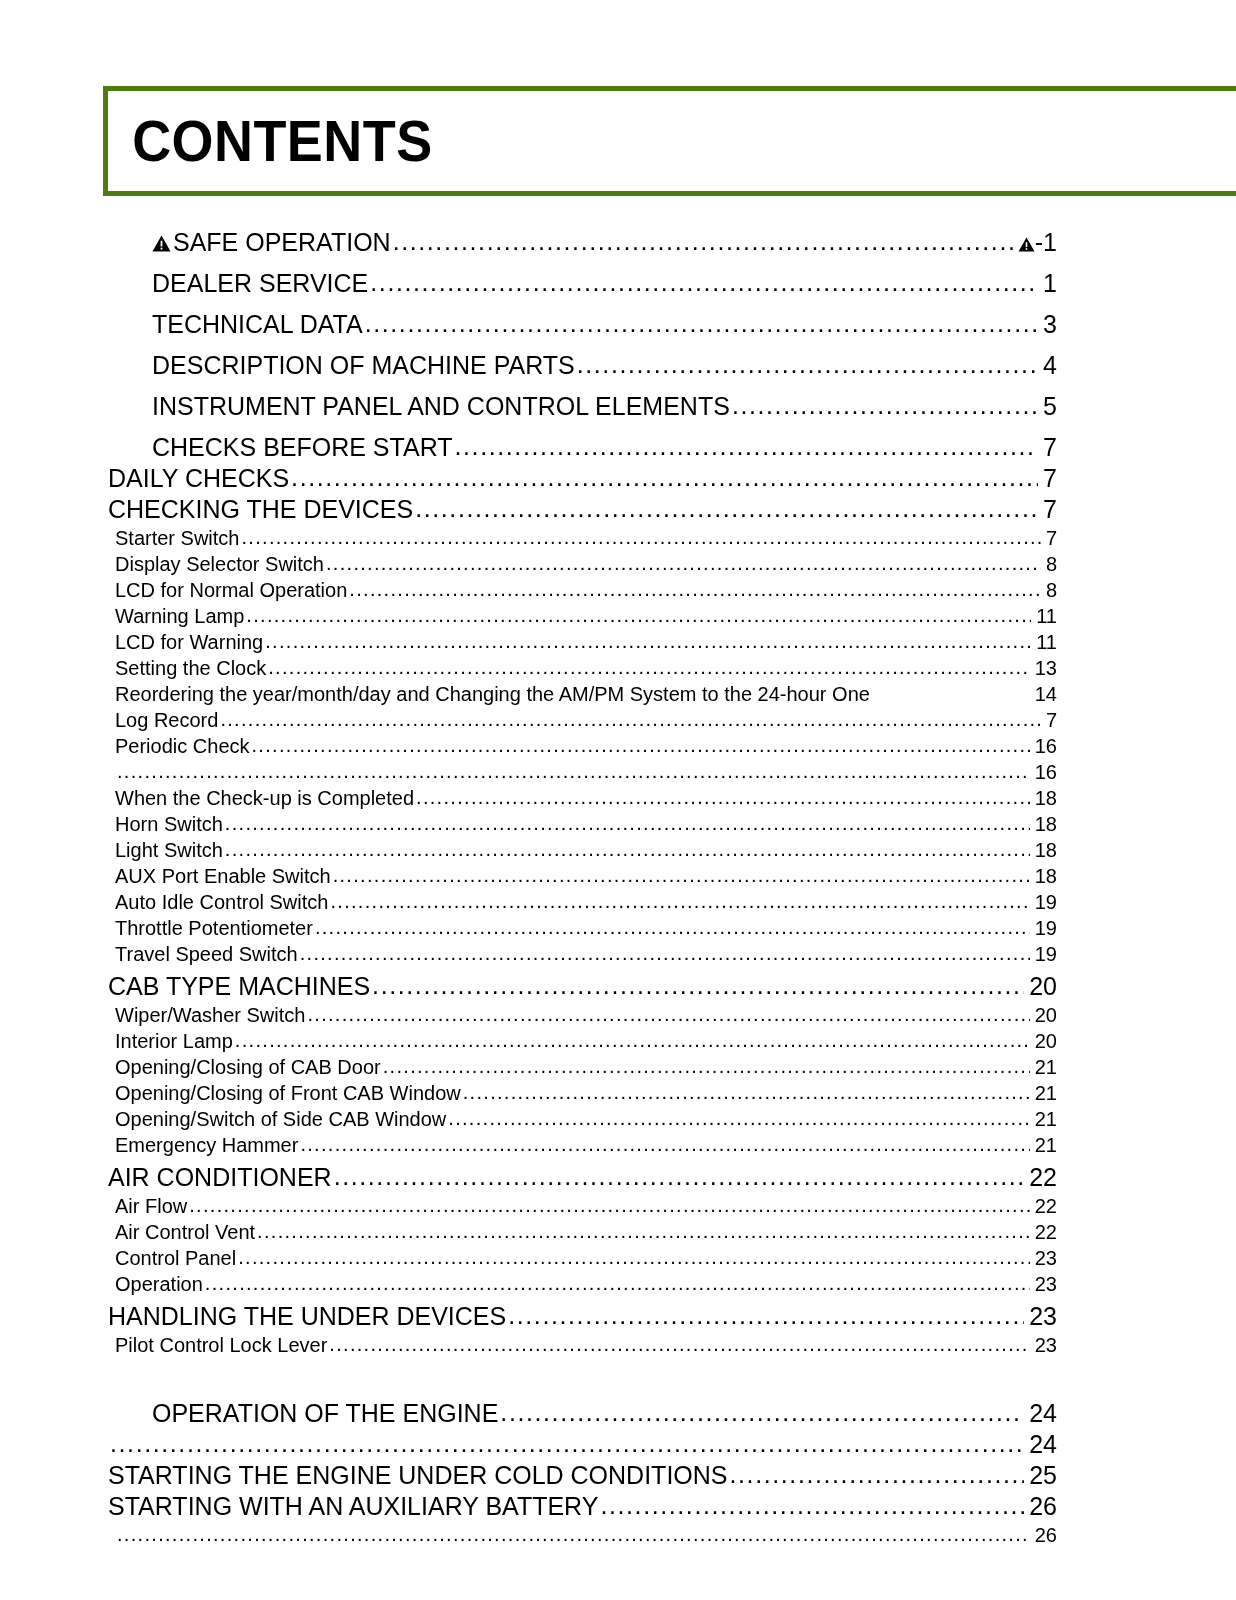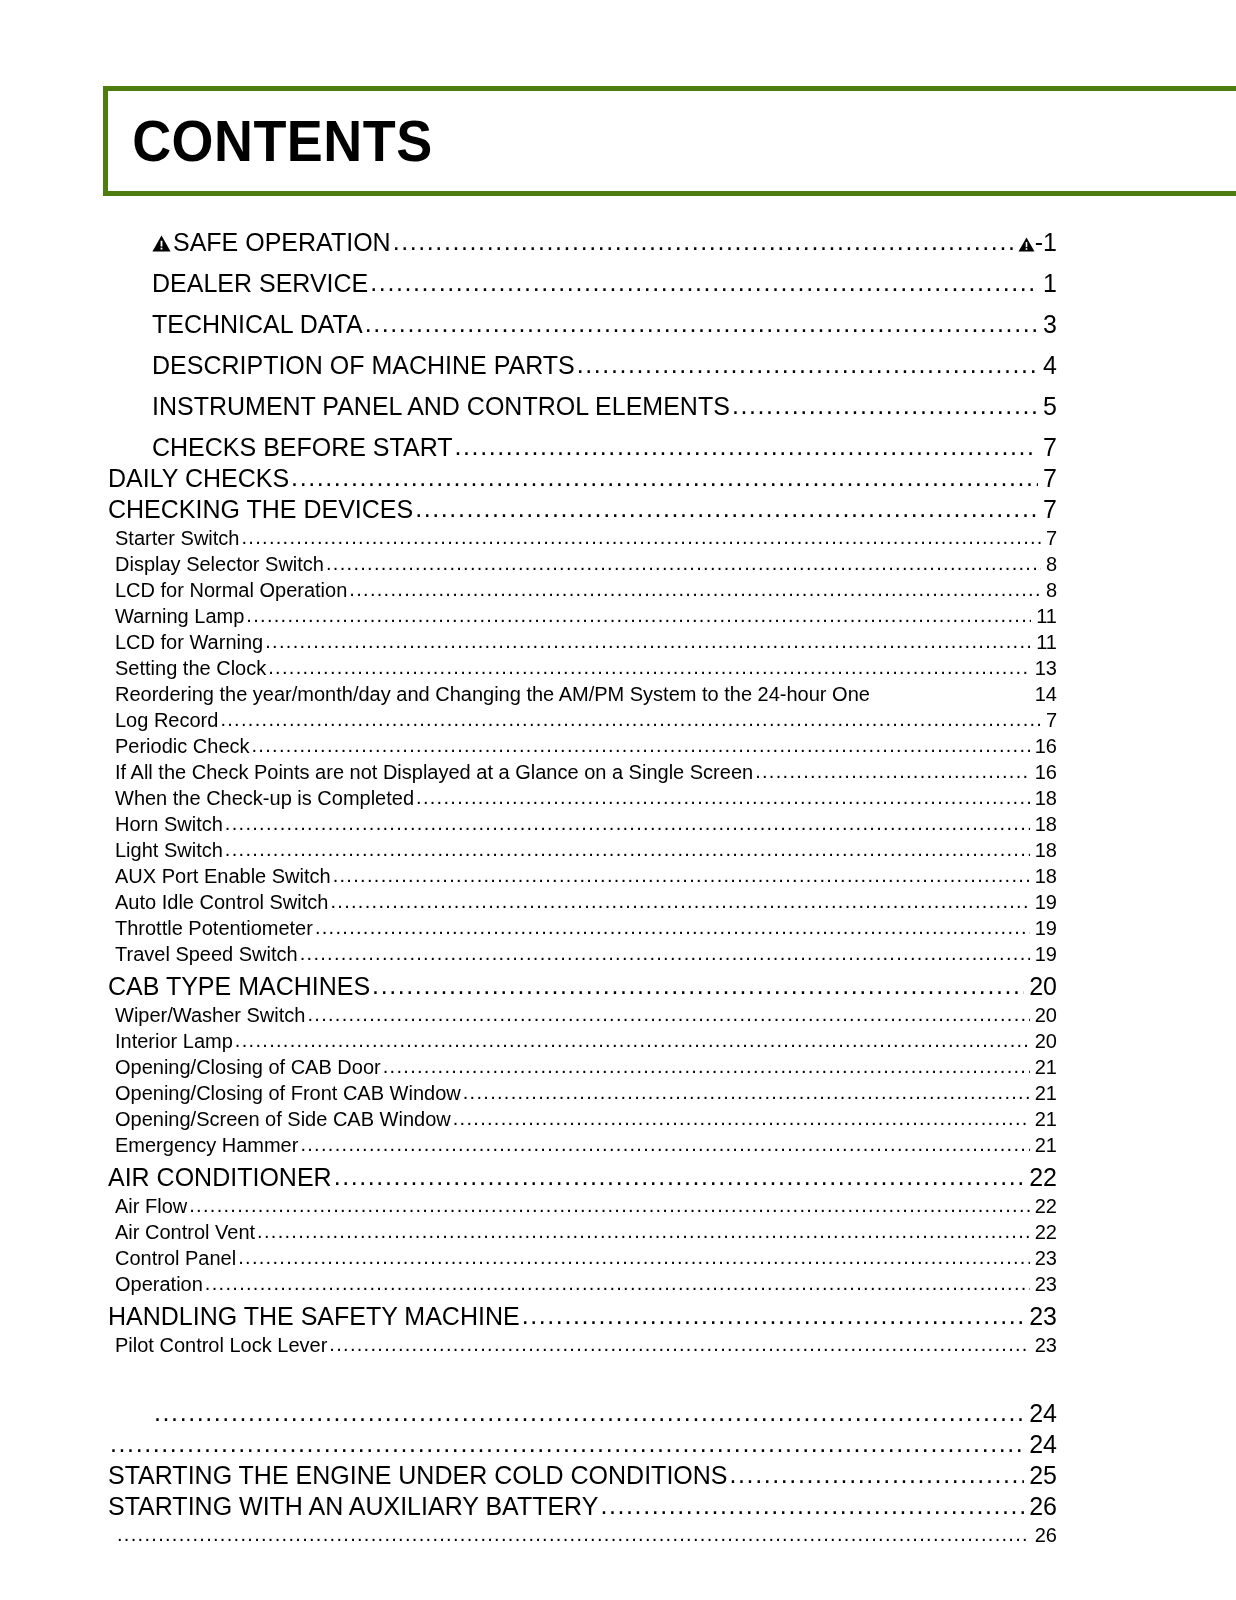--- a/index.html
+++ b/index.html
@@ -220,21 +220,20 @@
         <span class="label">Log Record</span>
         <span class="dots">...............................................................................................................................................................</span>
         <span class="pageno">7</span>
       </div>
       <div class="row lvl3">
         <span class="label">Periodic Check</span>
         <span class="dots">...............................................................................................................................................................</span>
         <span class="pageno">16</span>
       </div>
       <div class="row lvl3">
-        <span class="label">If All the Check Points are not Displayed at a Glance on a Single Screen</span>
         <span class="dots">...............................................................................................................................................................</span>
         <span class="pageno">16</span>
       </div>
       <div class="row lvl3">
         <span class="label">When the Check-up is Completed</span>
         <span class="dots">...............................................................................................................................................................</span>
         <span class="pageno">18</span>
       </div>
       <div class="row lvl3">
         <span class="label">Horn Switch</span>
@@ -286,21 +285,21 @@
         <span class="label">Opening/Closing of CAB Door</span>
         <span class="dots">...............................................................................................................................................................</span>
         <span class="pageno">21</span>
       </div>
       <div class="row lvl3">
         <span class="label">Opening/Closing of Front CAB Window</span>
         <span class="dots">...............................................................................................................................................................</span>
         <span class="pageno">21</span>
       </div>
       <div class="row lvl3">
-        <span class="label">Opening/Screen of Side CAB Window</span>
+        <span class="label">Opening/Switch of Side CAB Window</span>
         <span class="dots">...............................................................................................................................................................</span>
         <span class="pageno">21</span>
       </div>
       <div class="row lvl3">
         <span class="label">Emergency Hammer</span>
         <span class="dots">...............................................................................................................................................................</span>
         <span class="pageno">21</span>
       </div>
       <div style="height: 4px;"></div>
       <div class="row lvl2">
@@ -323,31 +322,32 @@
         <span class="dots">...............................................................................................................................................................</span>
         <span class="pageno">23</span>
       </div>
       <div class="row lvl3">
         <span class="label">Operation</span>
         <span class="dots">...............................................................................................................................................................</span>
         <span class="pageno">23</span>
       </div>
       <div style="height: 4px;"></div>
       <div class="row lvl2">
-        <span class="label">HANDLING THE SAFETY MACHINE</span>
+        <span class="label">HANDLING THE UNDER DEVICES</span>
         <span class="dots">...............................................................................................................................................................</span>
         <span class="pageno">23</span>
       </div>
       <div class="row lvl3">
         <span class="label">Pilot Control Lock Lever</span>
         <span class="dots">...............................................................................................................................................................</span>
         <span class="pageno">23</span>
       </div>
       <div class="gap-30"></div>
       <div class="row lvl1">
+        <span class="label">OPERATION OF THE ENGINE</span>
         <span class="dots">...............................................................................................................................................................</span>
         <span class="pageno">24</span>
       </div>
       <div class="row lvl2">
         <span class="dots">...............................................................................................................................................................</span>
         <span class="pageno">24</span>
       </div>
       <div class="row lvl2">
         <span class="label">STARTING THE ENGINE UNDER COLD CONDITIONS</span>
         <span class="dots">...............................................................................................................................................................</span>

